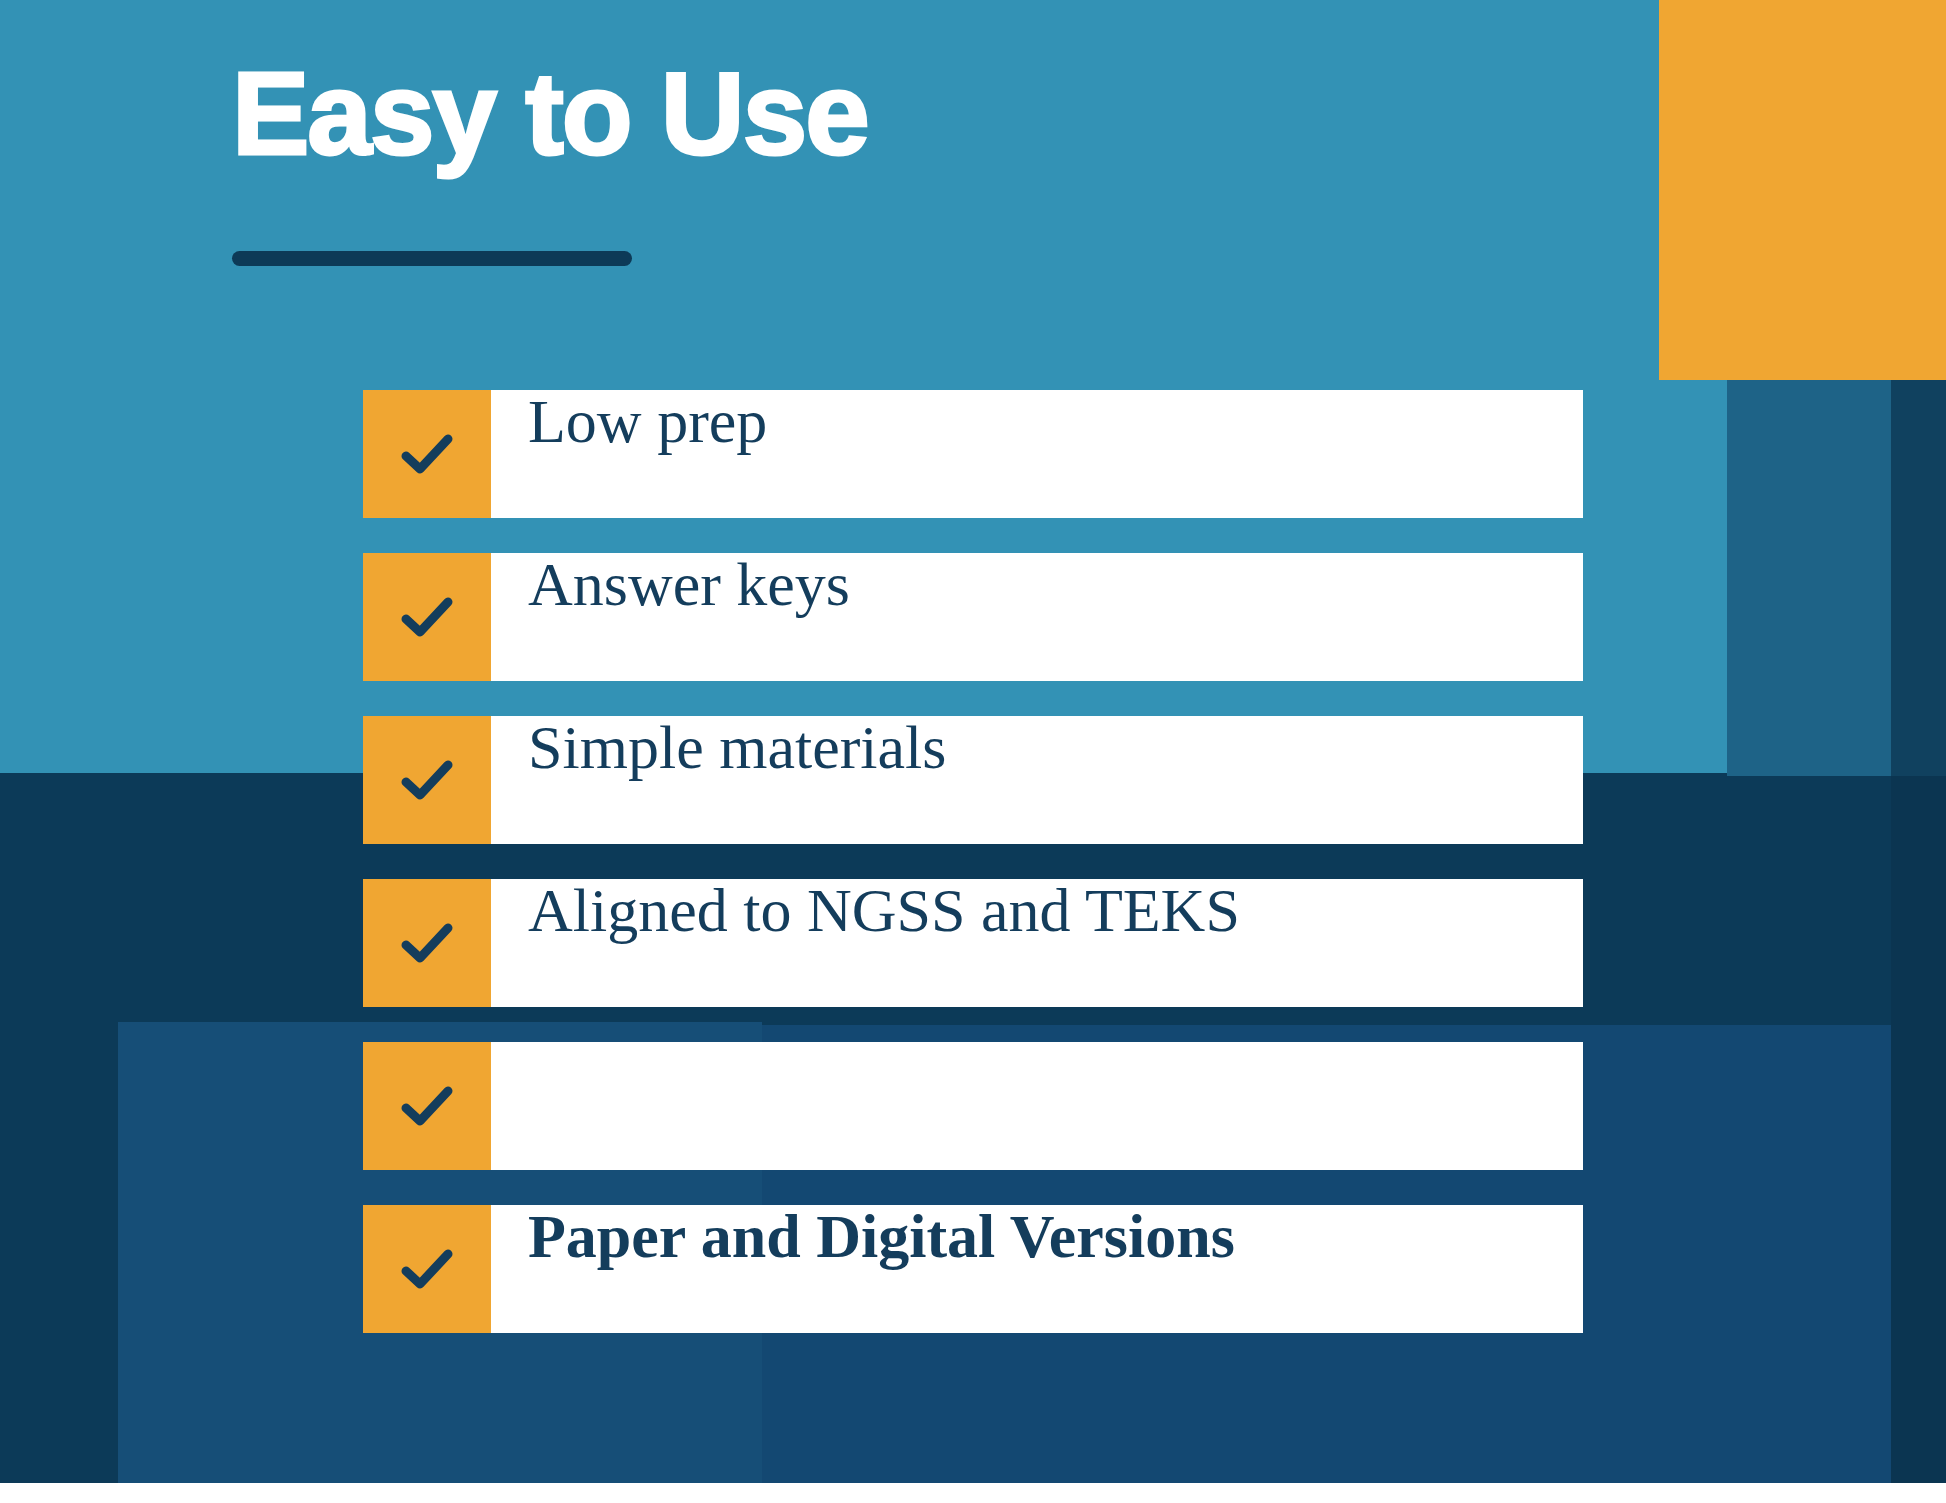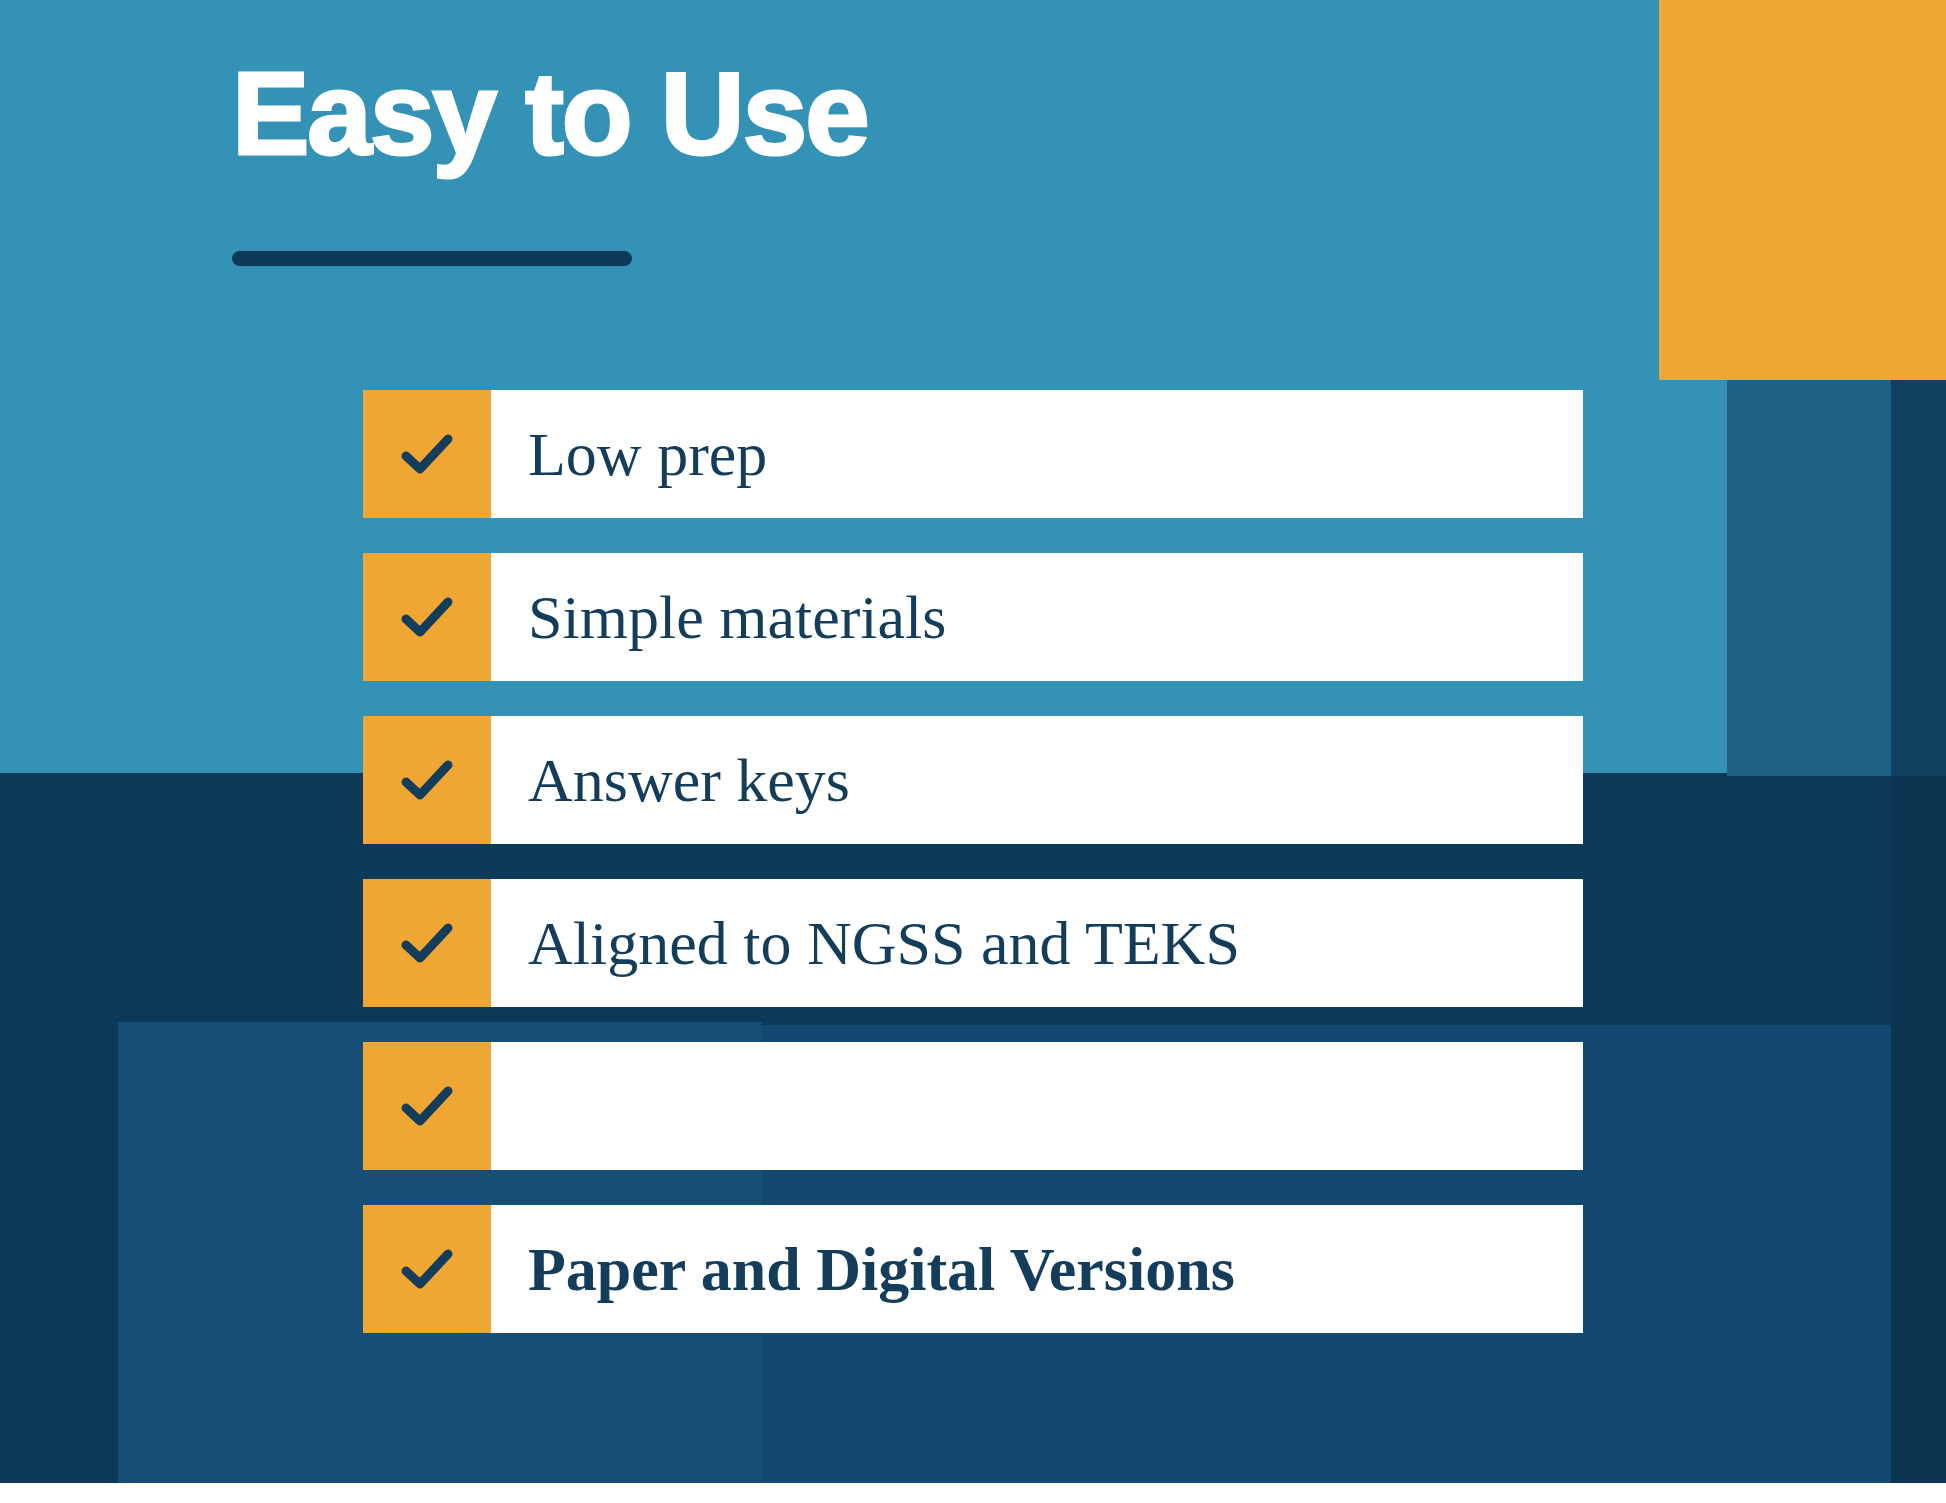--- a/index.html
+++ b/index.html
@@ -87,21 +87,21 @@
   
   #checklist {
     position: absolute;
     left: 363px;
     top: 390px;
     width: 1220px;
   }
   .check-row {
     position: relative;
     display: flex;
-    align-items: center;
+    align-items: flex-start;
     width: 1220px;
     height: 128px;
     margin-bottom: 35px;
     background: #ffffff;
   }
   .check-row:last-child { margin-bottom: 0; font-weight: bold; }
 
   .check-box {
     flex: 0 0 128px;
     width: 128px;
@@ -155,30 +155,30 @@
       </div>
       <div class="check-label">Low prep</div>
     </div>
 
     <div class="check-row">
       <div class="check-box">
         <svg width="70" height="70" viewBox="0 0 70 70">
           <path d="M14 37 L28 50 L56 20" fill="none" stroke="#143d5c" stroke-width="9" stroke-linecap="round" stroke-linejoin="round"></path>
         </svg>
       </div>
+      <div class="check-label">Answer keys</div>
+    </div>
+
+    <div class="check-row">
+      <div class="check-box">
+        <svg width="70" height="70" viewBox="0 0 70 70">
+          <path d="M14 37 L28 50 L56 20" fill="none" stroke="#143d5c" stroke-width="9" stroke-linecap="round" stroke-linejoin="round"></path>
+        </svg>
+      </div>
       <div class="check-label">Simple materials</div>
-    </div>
-
-    <div class="check-row">
-      <div class="check-box">
-        <svg width="70" height="70" viewBox="0 0 70 70">
-          <path d="M14 37 L28 50 L56 20" fill="none" stroke="#143d5c" stroke-width="9" stroke-linecap="round" stroke-linejoin="round"></path>
-        </svg>
-      </div>
-      <div class="check-label">Answer keys</div>
     </div>
 
     <div class="check-row">
       <div class="check-box">
         <svg width="70" height="70" viewBox="0 0 70 70">
           <path d="M14 37 L28 50 L56 20" fill="none" stroke="#143d5c" stroke-width="9" stroke-linecap="round" stroke-linejoin="round"></path>
         </svg>
       </div>
       <div class="check-label">Aligned to NGSS and TEKS</div>
     </div>

